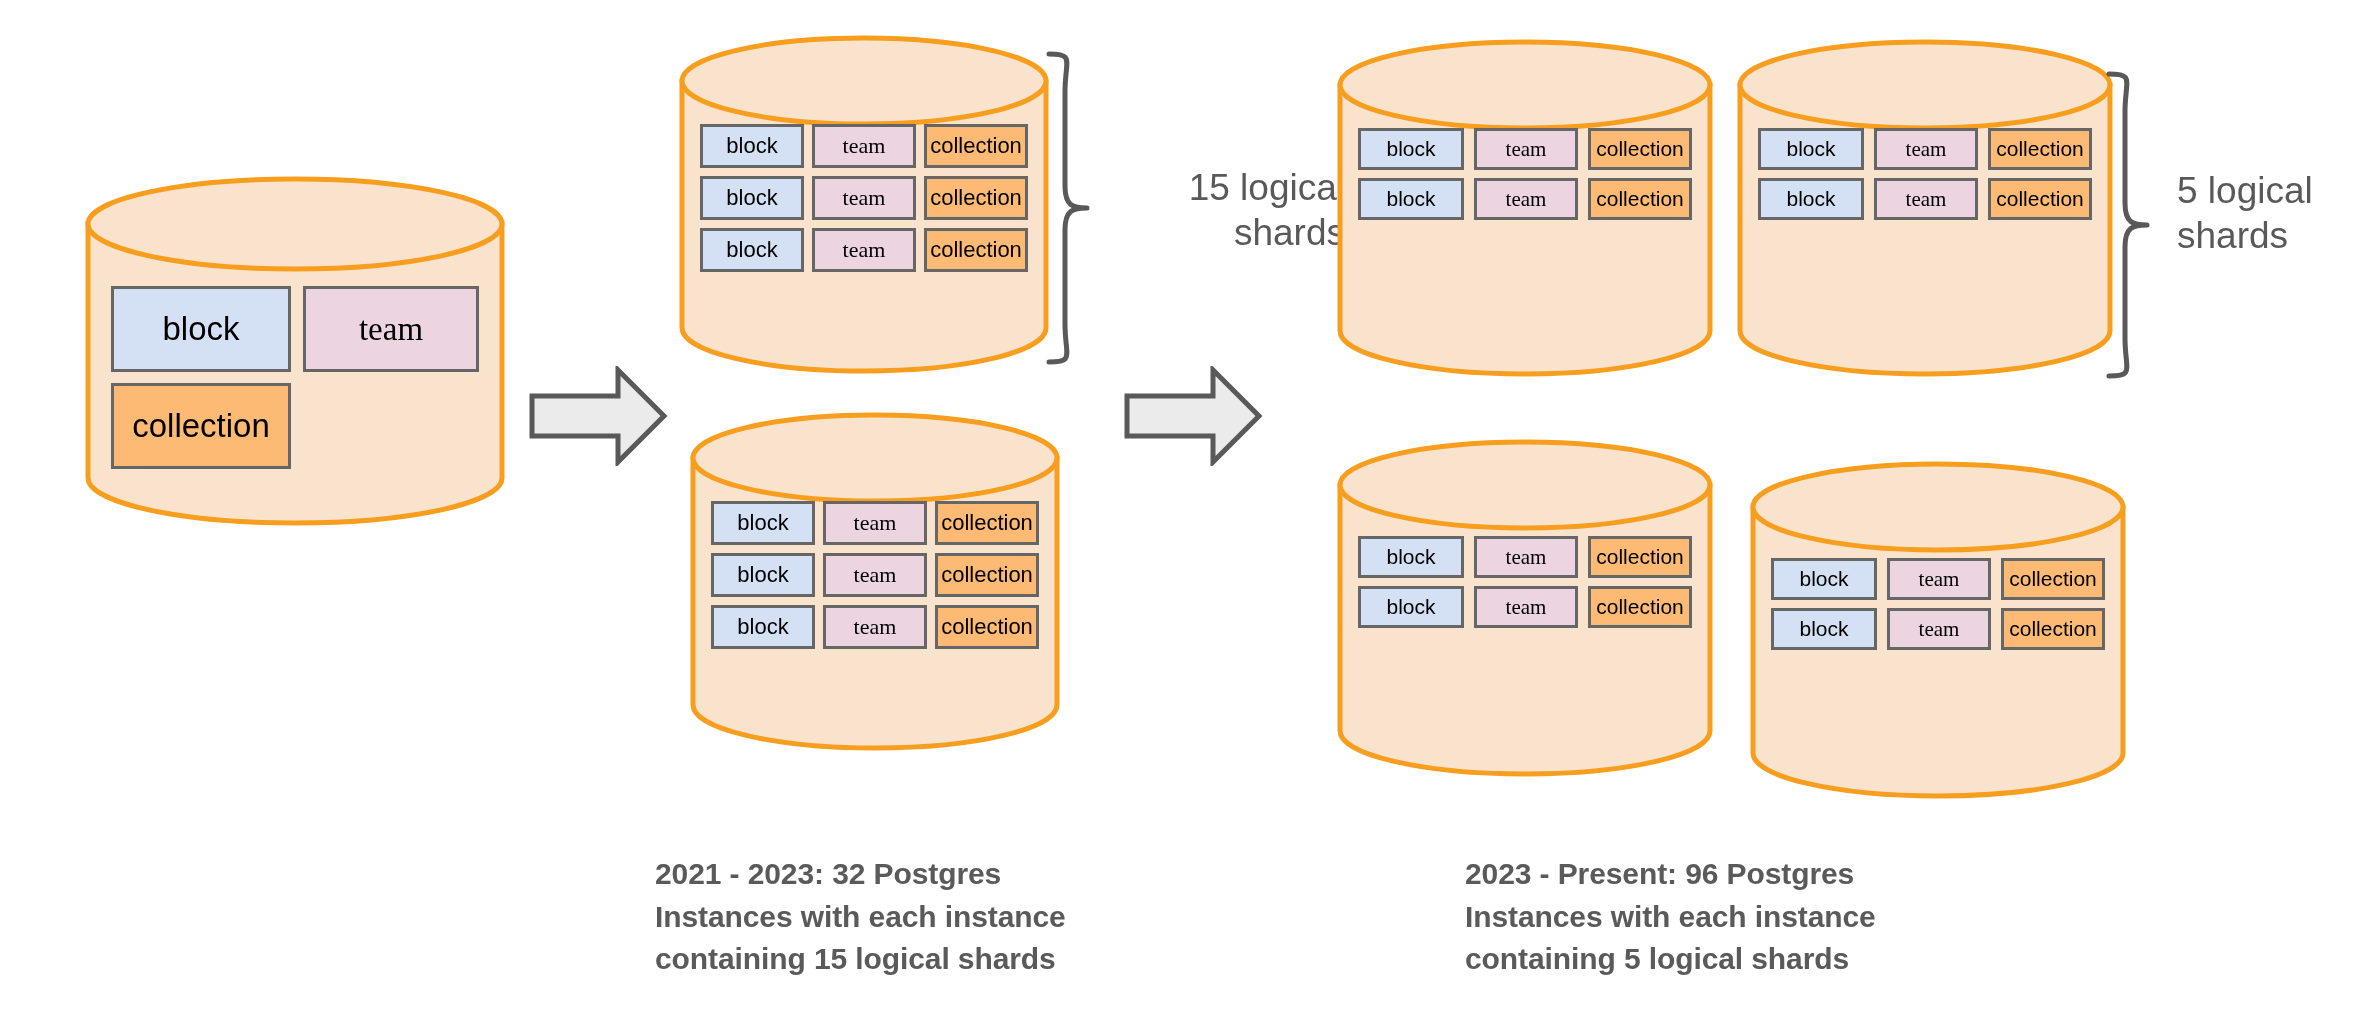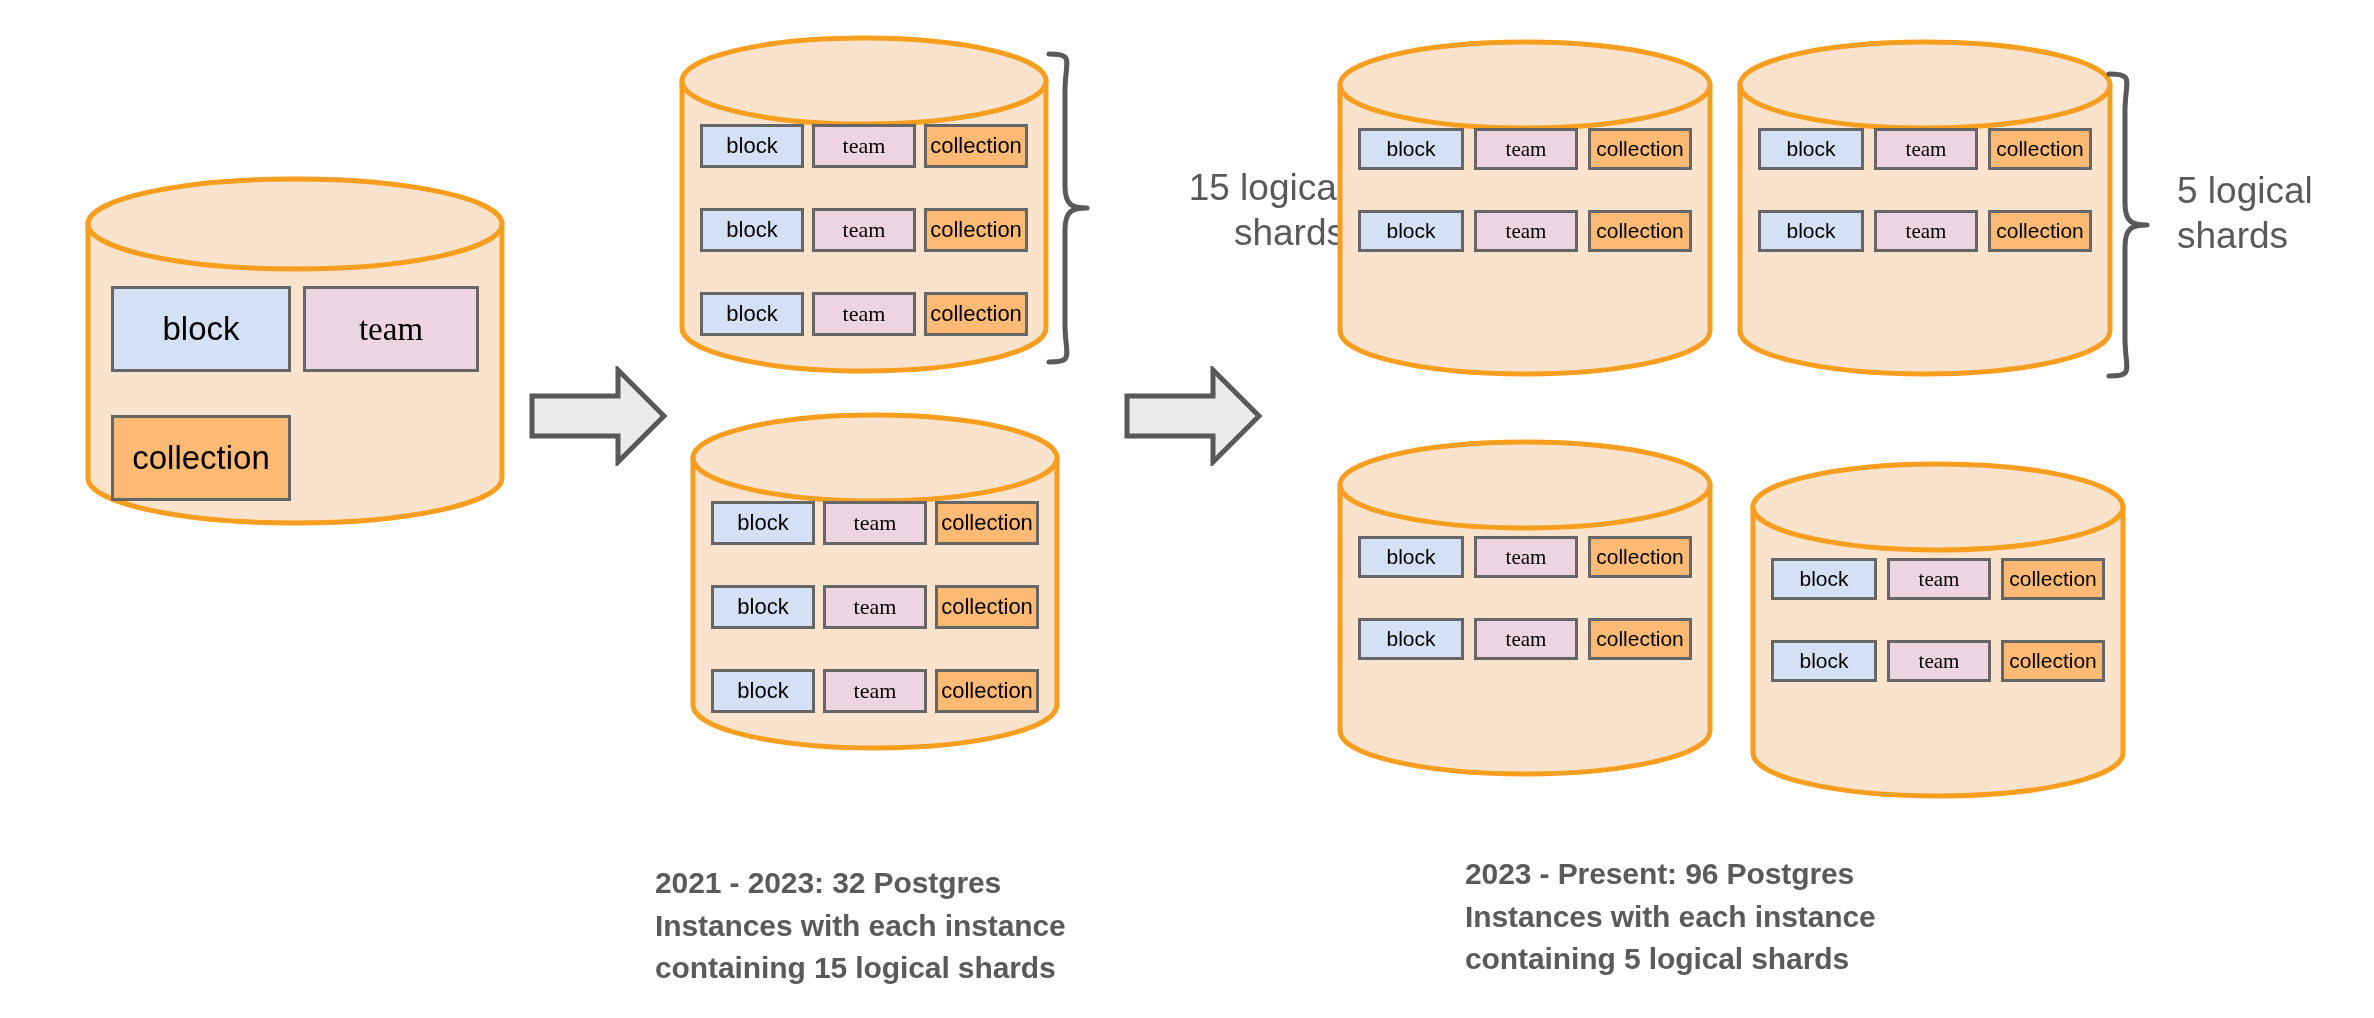--- a/index.html
+++ b/index.html
@@ -29,21 +29,20 @@
     top: 0;
     overflow: visible;
   }
   .cyl-shards {
     position: absolute;
     left: 0;
     right: 0;
     display: flex;
     flex-direction: column;
     align-items: center;
-    gap: 32px;
   }
   .shard-row {
     display: flex;
     flex-direction: row;
     align-items: center;
   }
   .shard {
     box-sizing: border-box;
     border: 3px solid #666666;
     display: flex;
@@ -163,21 +162,21 @@
   </div>
 
   <div class="brace" style="left:1043px; top:50px; width:70px; height:316px;">
     <svg width="70" height="316" viewBox="0 0 70 316" aria-hidden="true">
       <path d="M6,4 C32,4 22,10 22,42 L22,136 C22,156 30,158 44,158 C30,158 22,160 22,180 L22,274 C22,306 32,312 6,312" fill="none" stroke="#595959" stroke-width="5" stroke-linecap="round" stroke-linejoin="round"></path>
     </svg>
   </div>
   <div class="brace-label" style="left:1115px; top:165px; width:230px;text-align:right;">15 logical
 shards</div>
 
-  <div class="caption" style="left:655px; top:853px; width:600px;margin-top:9px;">2021 - 2023: 32 Postgres
+  <div class="caption" style="left:655px; top:853px; width:600px;">2021 - 2023: 32 Postgres
 Instances with each instance
 containing 15 logical shards</div>
 
   <div class="arrow" style="left:1123px; top:366px; width:140px; height:100px;">
     <svg width="140" height="100" viewBox="0 0 140 100" aria-hidden="true">
       <path d="M4,30 L90,30 L90,4 L136,50 L90,96 L90,70 L4,70 Z" fill="#ebebeb" stroke="#595959" stroke-width="5" stroke-linejoin="miter"></path>
     </svg>
   </div>
 
   <div class="cyl" style="left:1337px; top:38px; width:376px; height:340px;">

